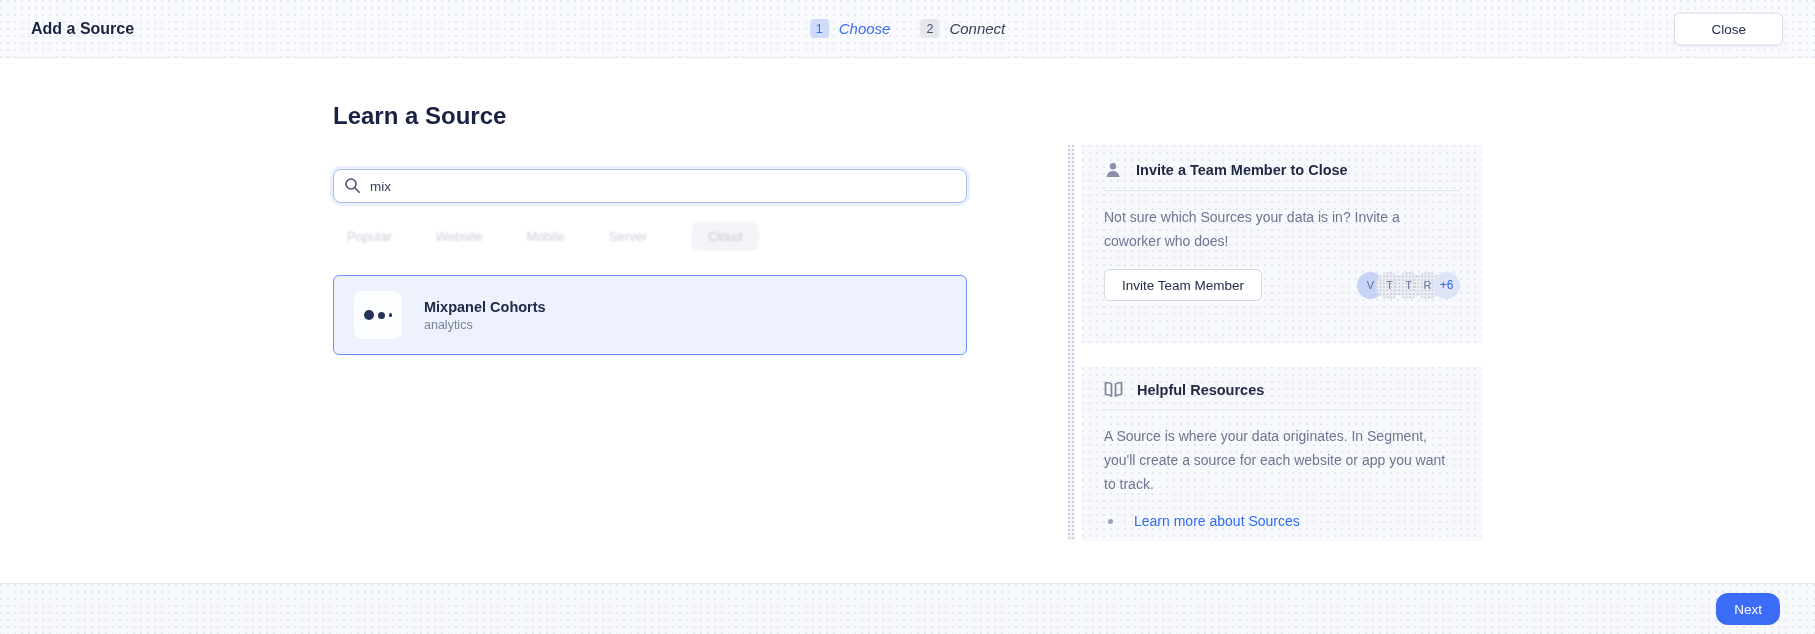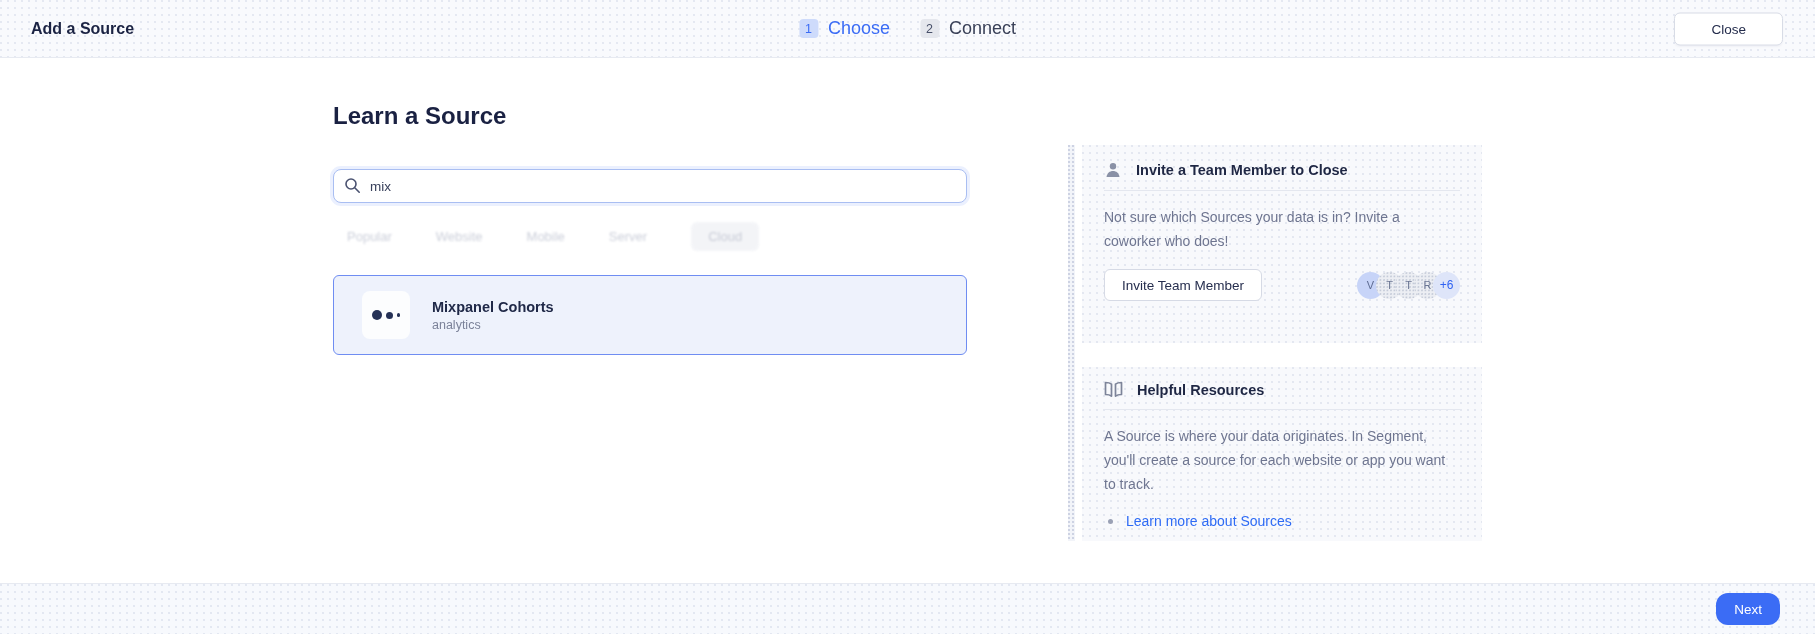--- a/index.html
+++ b/index.html
@@ -23,21 +23,21 @@
     position:absolute; left:50%; top:0; transform:translateX(-50%);
     height:100%; display:flex; align-items:center; gap:30px;
   }
   .step { display:flex; align-items:center; gap:10px; cursor:pointer; }
   .step-num {
     width:19px; height:19px; border-radius:4px; font-size:12.5px;
     display:flex; align-items:center; justify-content:center;
   }
   .step.active .step-num { background:#cedbfb; color:#3b6cf5; }
   .step.inactive .step-num { background:#e5e7ed; color:#474f68; }
-  .step-label { font-size:18px; }
+  .step-label { font-size:15px;font-style:italic; }
   .step.active .step-label { color:#3b6cf5; font-weight:500; }
   .step.inactive .step-label { color:#3a4158; font-weight:500; }
   .close-btn {
     position:absolute; right:32px; top:50%; transform:translateY(-50%);
     background:#ffffff; border:1px solid #d8dce6; border-radius:6px;
     height:33px; padding:0 36px; font-size:13.5px; color:#242c4c;
     font-family:"Liberation Sans", sans-serif; cursor:pointer;
     box-shadow:0 1px 2px rgba(20,30,70,.04);
   }
 
@@ -59,21 +59,21 @@
   .tabs-row {
     margin-top:18px; height:30px; display:flex; align-items:center; gap:44px;
     padding-left:14px; filter:blur(1.3px); opacity:.45;
   }
   .tab { font-size:13px; font-weight:500; color:#8b93ab; cursor:pointer; white-space:nowrap; }
   .tab.pill { background:#e6e8ef; padding:7px 17px; border-radius:6px; color:#848ca4; }
 
   .result-card {
     margin-top:24px; width:634px; height:80px;
     background:#eef2fc; border:1.5px solid #6f8df2; border-radius:6px;
-    display:flex; align-items:center; padding-left:28px; cursor:pointer;
+    display:flex; align-items:center; padding-left:20px; cursor:pointer;
   }
   .result-logo {
     width:48px; height:48px; background:#fcfdfe; border-radius:8px;
     display:flex; align-items:center; justify-content:center; gap:4px;
   }
   .logo-dot { background:#253156; border-radius:50%; display:block; }
   .logo-dot.d1 { width:10px; height:10px; }
   .logo-dot.d2 { width:7px; height:7px; }
   .logo-dot.d3 { width:3.5px; height:3.5px; }
   .result-text { margin-left:22px; }
@@ -110,21 +110,21 @@
     display:flex; align-items:center; justify-content:center;
     font-size:11px; color:#6b7694; margin-left:-8px;
   }
   .avatar.first { margin-left:0; background:#c7d4f8; color:#5d6b92; }
   .avatar.stipple {
     background-color:#eceef3;
     background-image: radial-gradient(circle at 1px 1px, rgba(100,115,150,.30) .7px, transparent .9px);
     background-size:3.5px 3.5px;
   }
   .avatar.more { background:#dee5f9; color:#2f62f2; font-size:12px; }
-  .link-row { margin-top:17px; display:flex; align-items:center; gap:13px; padding-left:4px; }
+  .link-row { margin-top:17px; display:flex; align-items:center; gap:21px; padding-left:4px; }
   .bullet { width:5px; height:5px; border-radius:50%; background:#9aa1b5; flex:none; }
   .side-link { font-size:14px; color:#2e6bf5; text-decoration:none; cursor:pointer; }
 
   
   .footer {
     position:absolute; left:0; bottom:0; width:100%; height:51px;
     background-color:#f7f9fd; border-top:1px solid #e7eaf1;
     display:flex; align-items:center; justify-content:flex-end;
   }
   .next-btn {

